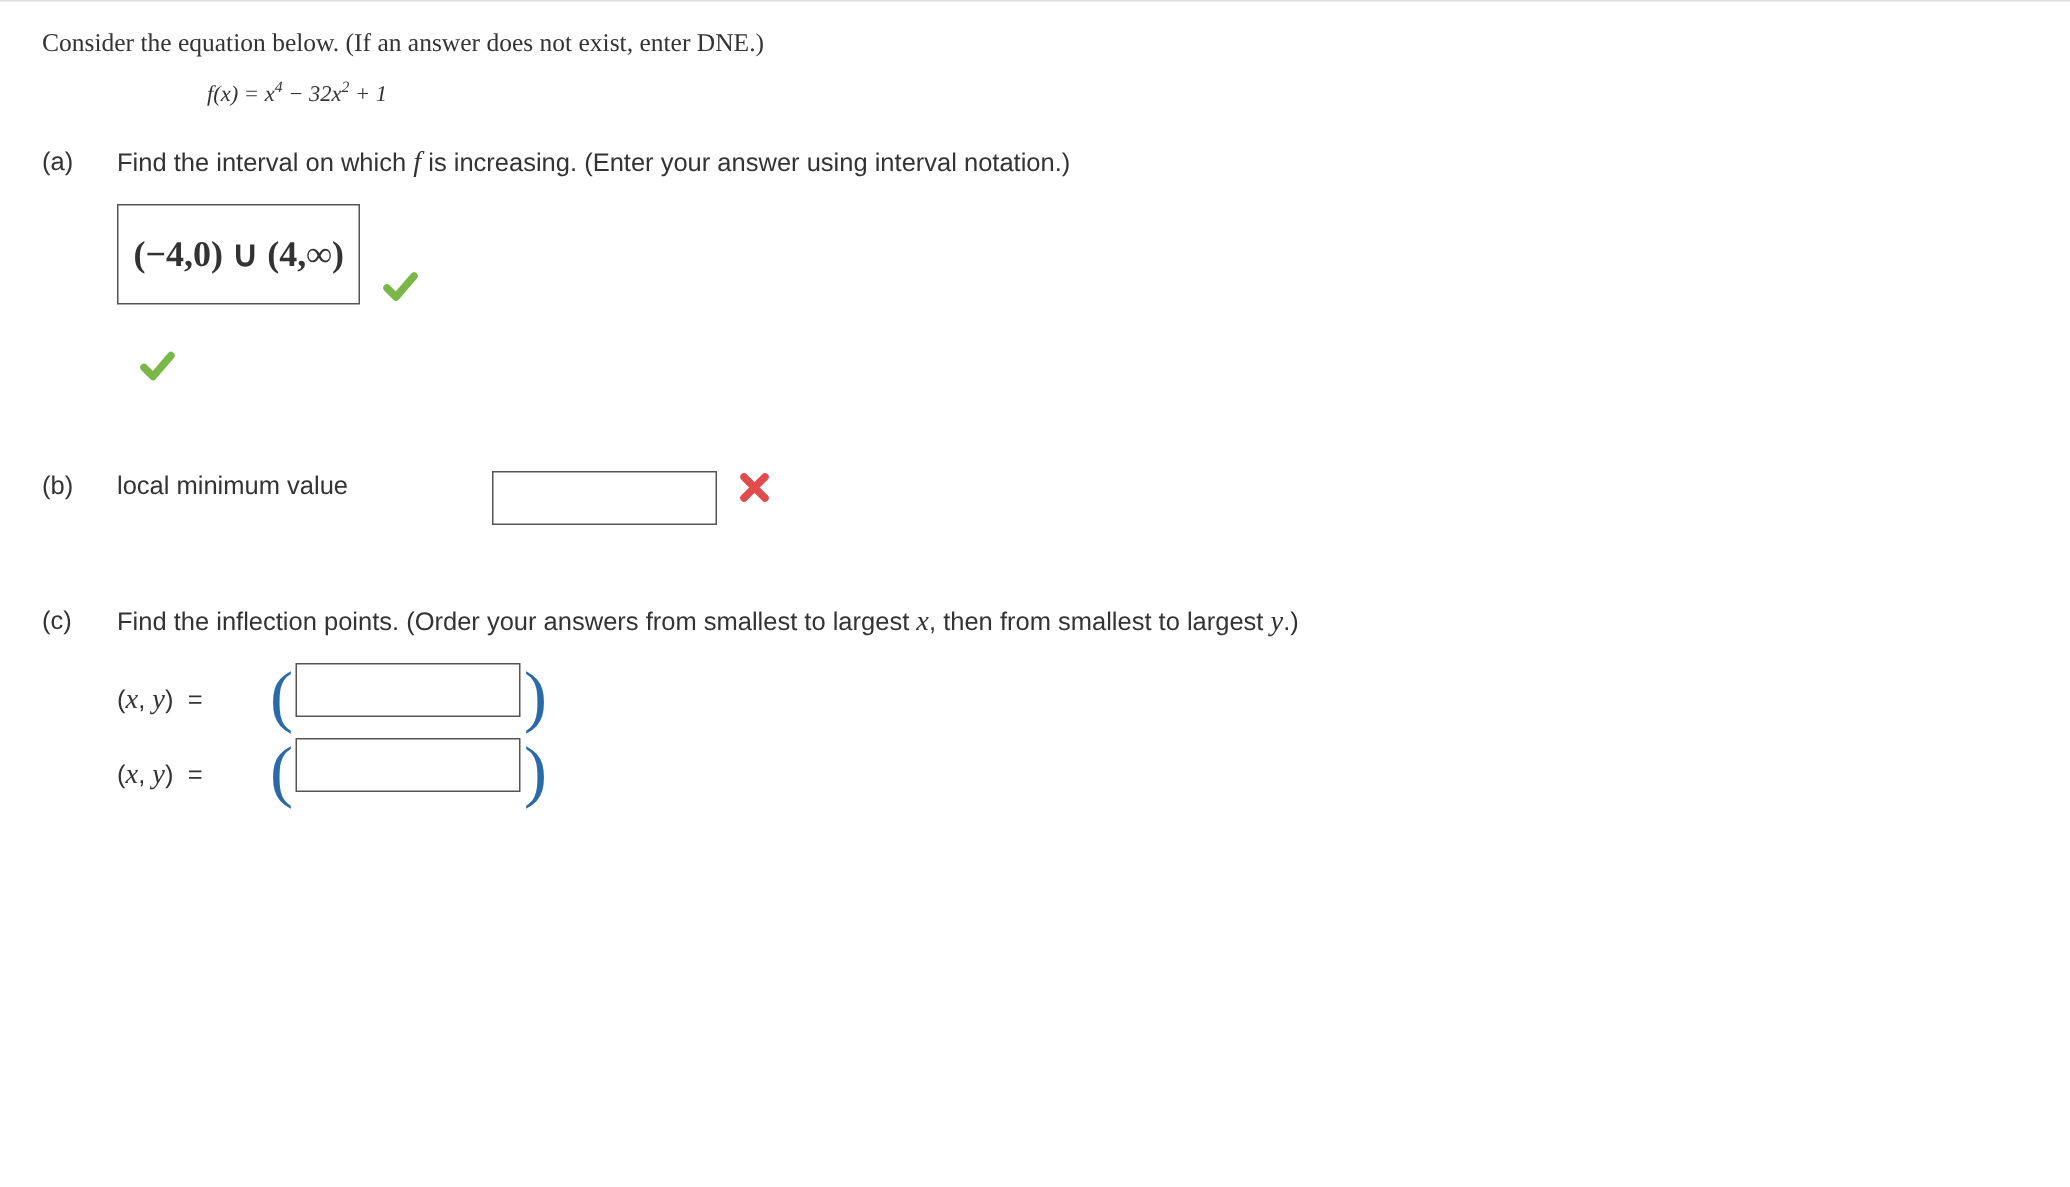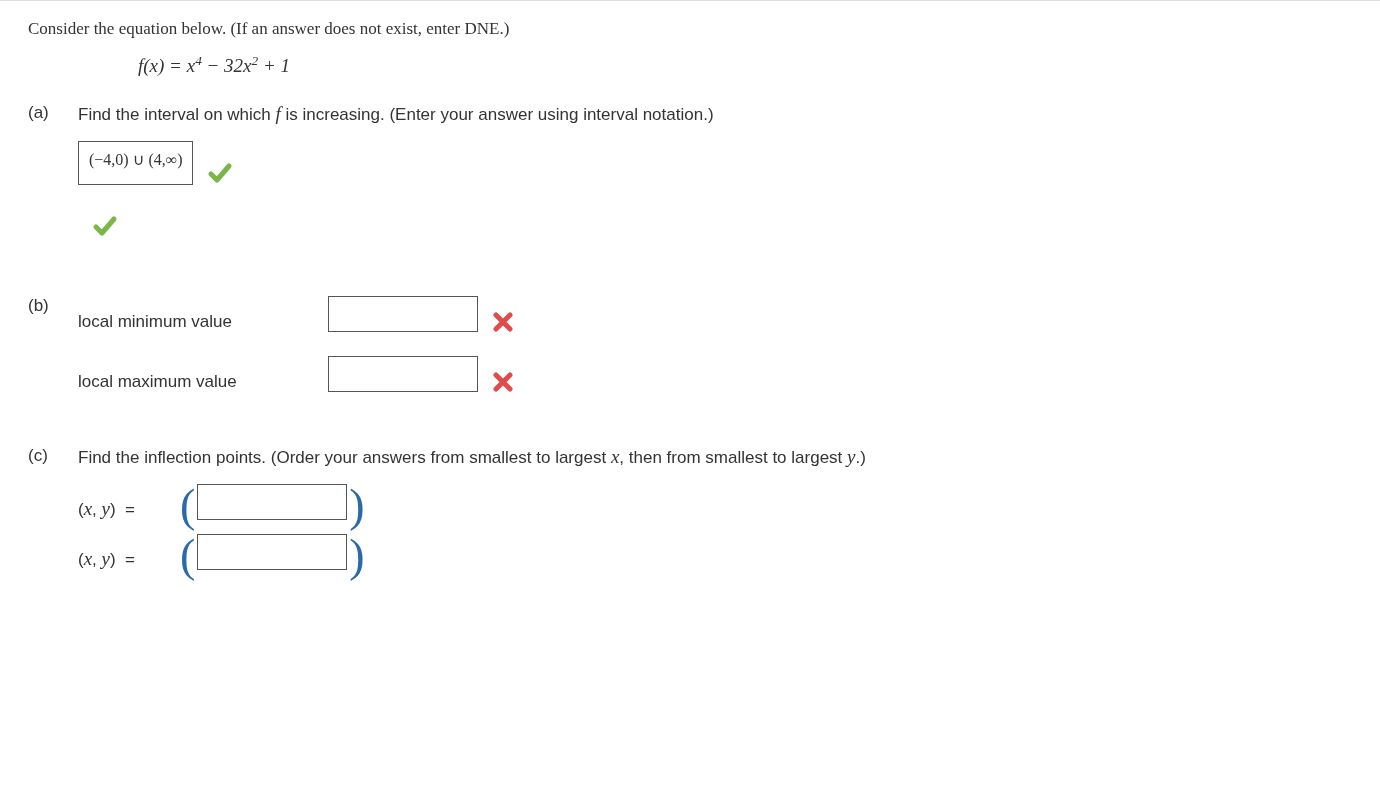--- a/index.html
+++ b/index.html
@@ -11,21 +11,21 @@
     background: #fff;
     border-top: 1px solid #ddd;
   }
   .intro {
     margin-bottom: 14px;
     font-family: Liberation Serif, serif;
   }
   .equation {
     font-family: "Times New Roman", serif;
     font-style: italic;
-    font-size: 19px;
+    font-size: 15px;
     margin-left: 110px;
     margin-bottom: 26px;
   }
   .section {
     display: flex;
     margin-bottom: 30px;
   }
   .label {
     width: 50px;
     flex-shrink: 0;
@@ -41,46 +41,47 @@
     font-style: italic;
     font-size: 19px;
   }
   .answer-row {
     display: flex;
     align-items: flex-end;
     margin-bottom: 28px;
   }
   .answer-box {
     border: 1px solid #555;
-    padding: 8px 10px;
+    padding: 18px 10px;
     font-family: "Times New Roman", serif;
-    font-size: 16px;
+    font-size: 24px;
     display: inline-block;
     min-height: 26px;
+    font-weight: bold;
   }
   .answer-box-input {
     border: 1px solid #555;
     width: 150px;
     height: 36px;
     display: inline-block;
     box-sizing: border-box;
     font-size: 18px;
     padding: 4px 6px;
   }
   .check-icon {
     margin-left: 14px;
     margin-bottom: -6px;
   }
   .x-icon {
     margin-left: 14px;
     margin-bottom: -6px;
   }
   .value-row {
     display: flex;
-    align-items: flex-end;
+    align-items: flex-start;
     margin-bottom: 24px;
   }
   .value-label {
     width: 250px;
   }
   .paren-row {
     display: flex;
     align-items: flex-end;
     margin-bottom: 14px;
   }
@@ -134,29 +135,20 @@
   <div class="content">
     <div class="value-row">
       <div class="value-label">local minimum value</div>
       <input class="answer-box-input" type="text" value="" style="">
       <span class="x-icon">
         <svg width="22" height="22" viewBox="0 0 22 22">
           <path d="M4 4 L18 18 M18 4 L4 18" stroke="#e14b4b" stroke-width="5" stroke-linecap="round"></path>
         </svg>
       </span>
     </div>
-    <div class="value-row">
-      <div class="value-label">local maximum value</div>
-      <input class="answer-box-input" type="text" value="" style="">
-      <span class="x-icon">
-        <svg width="22" height="22" viewBox="0 0 22 22">
-          <path d="M4 4 L18 18 M18 4 L4 18" stroke="#e14b4b" stroke-width="5" stroke-linecap="round"></path>
-        </svg>
-      </span>
-    </div>
   </div>
 </div>
 
 <div class="section">
   <div class="label">(c)</div>
   <div class="content">
     <div class="prompt">
       <span id="c-prompt">Find the inflection points. (Order your answers from smallest to largest <span class="f-italic">x</span>, then from smallest to largest <span class="f-italic">y</span>.)</span>
     </div>
     <div class="paren-row">

